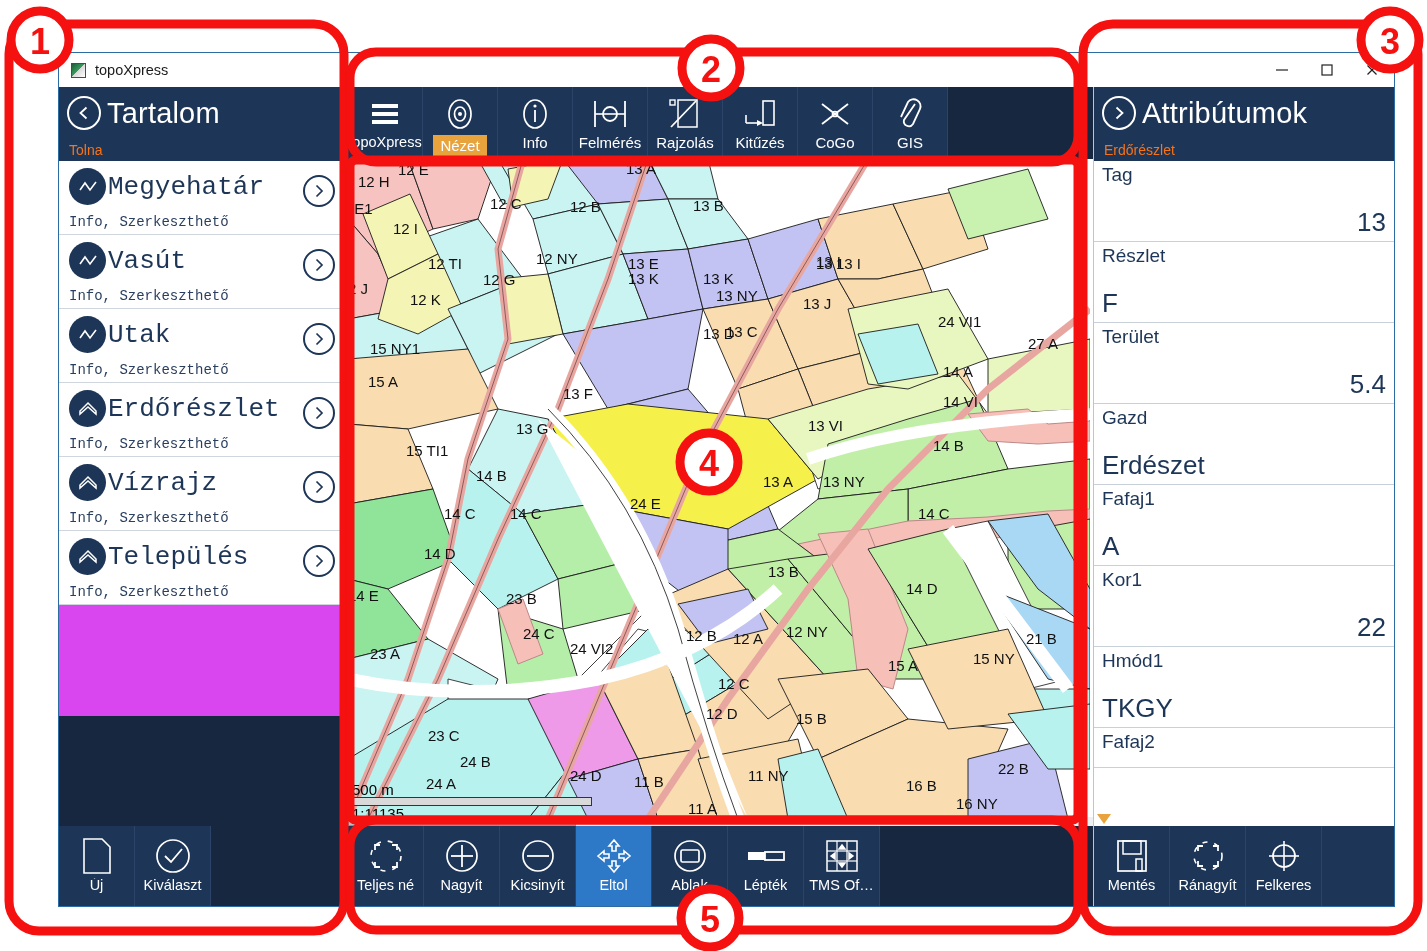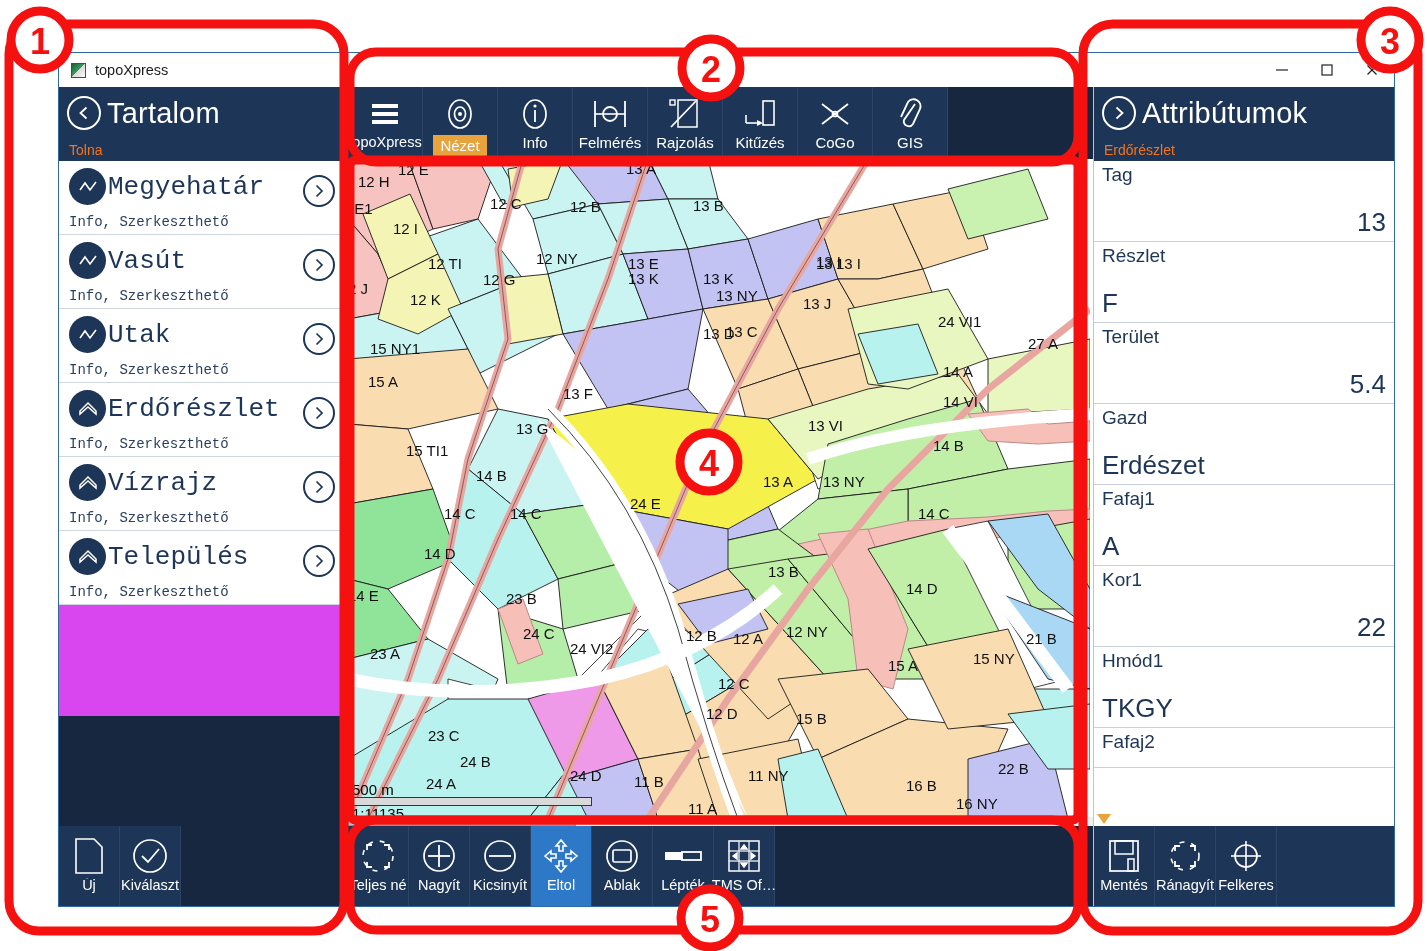--- a/index.html
+++ b/index.html
@@ -34,21 +34,21 @@
   .layer .row1{display:flex;align-items:center;padding-top:7px;}
   .badge{width:37px;height:37px;border-radius:50%;background:#1d3557;margin-left:10px;flex:0 0 auto;display:flex;align-items:center;justify-content:center;}
   .badge svg{display:block}
   .layer .lname{font-size:26px;color:#1d3557;font-weight:300;margin-left:2px;line-height:1;white-space:nowrap;}
   .layer .lsub{position:absolute;left:10px;bottom:4px;font-size:14px;color:#2a3f5f;}
   .chev{position:absolute;right:12px;top:14px;width:32px;height:32px;border:2px solid #1d3557;border-radius:50%;box-sizing:border-box;display:flex;align-items:center;justify-content:center;}
   .filler{flex:1 1 auto;background:#16273f;}
 
   
   .cmdbar{height:80px;background:#1d3557;display:flex;flex:0 0 auto;}
-  .cmd{width:61px;height:80px;display:flex;flex-direction:column;align-items:center;justify-content:flex-start;padding-top:8px;box-sizing:border-box;color:#fff;border-right:1px solid #2c4straight;}
+  .cmd{width:76px;height:80px;display:flex;flex-direction:column;align-items:center;justify-content:flex-start;padding-top:8px;box-sizing:border-box;color:#fff;border-right:1px solid #2c4straight;}
   .cmd{border-right:1px solid #2c4467;}
   .cmd .ic{height:44px;display:flex;align-items:center;justify-content:center;}
   .cmd .lb{font-size:14.5px;line-height:1;white-space:nowrap;overflow:hidden;max-width:76px;text-align:center;}
   .cmd.active{background:#2e78c8;}
   .cmdbar .spacer{flex:1 1 auto;background:#16273f;}
 
   
   .center{flex:1 1 auto;display:flex;flex-direction:column;min-width:0;position:relative;}
   .ribbon{height:72px;background:#1d3557;display:flex;flex:0 0 auto;}
   .rtab{width:75px;height:72px;display:flex;flex-direction:column;align-items:center;justify-content:flex-start;padding-top:6px;box-sizing:border-box;color:#fff;border-right:1px solid #2c4467;}

